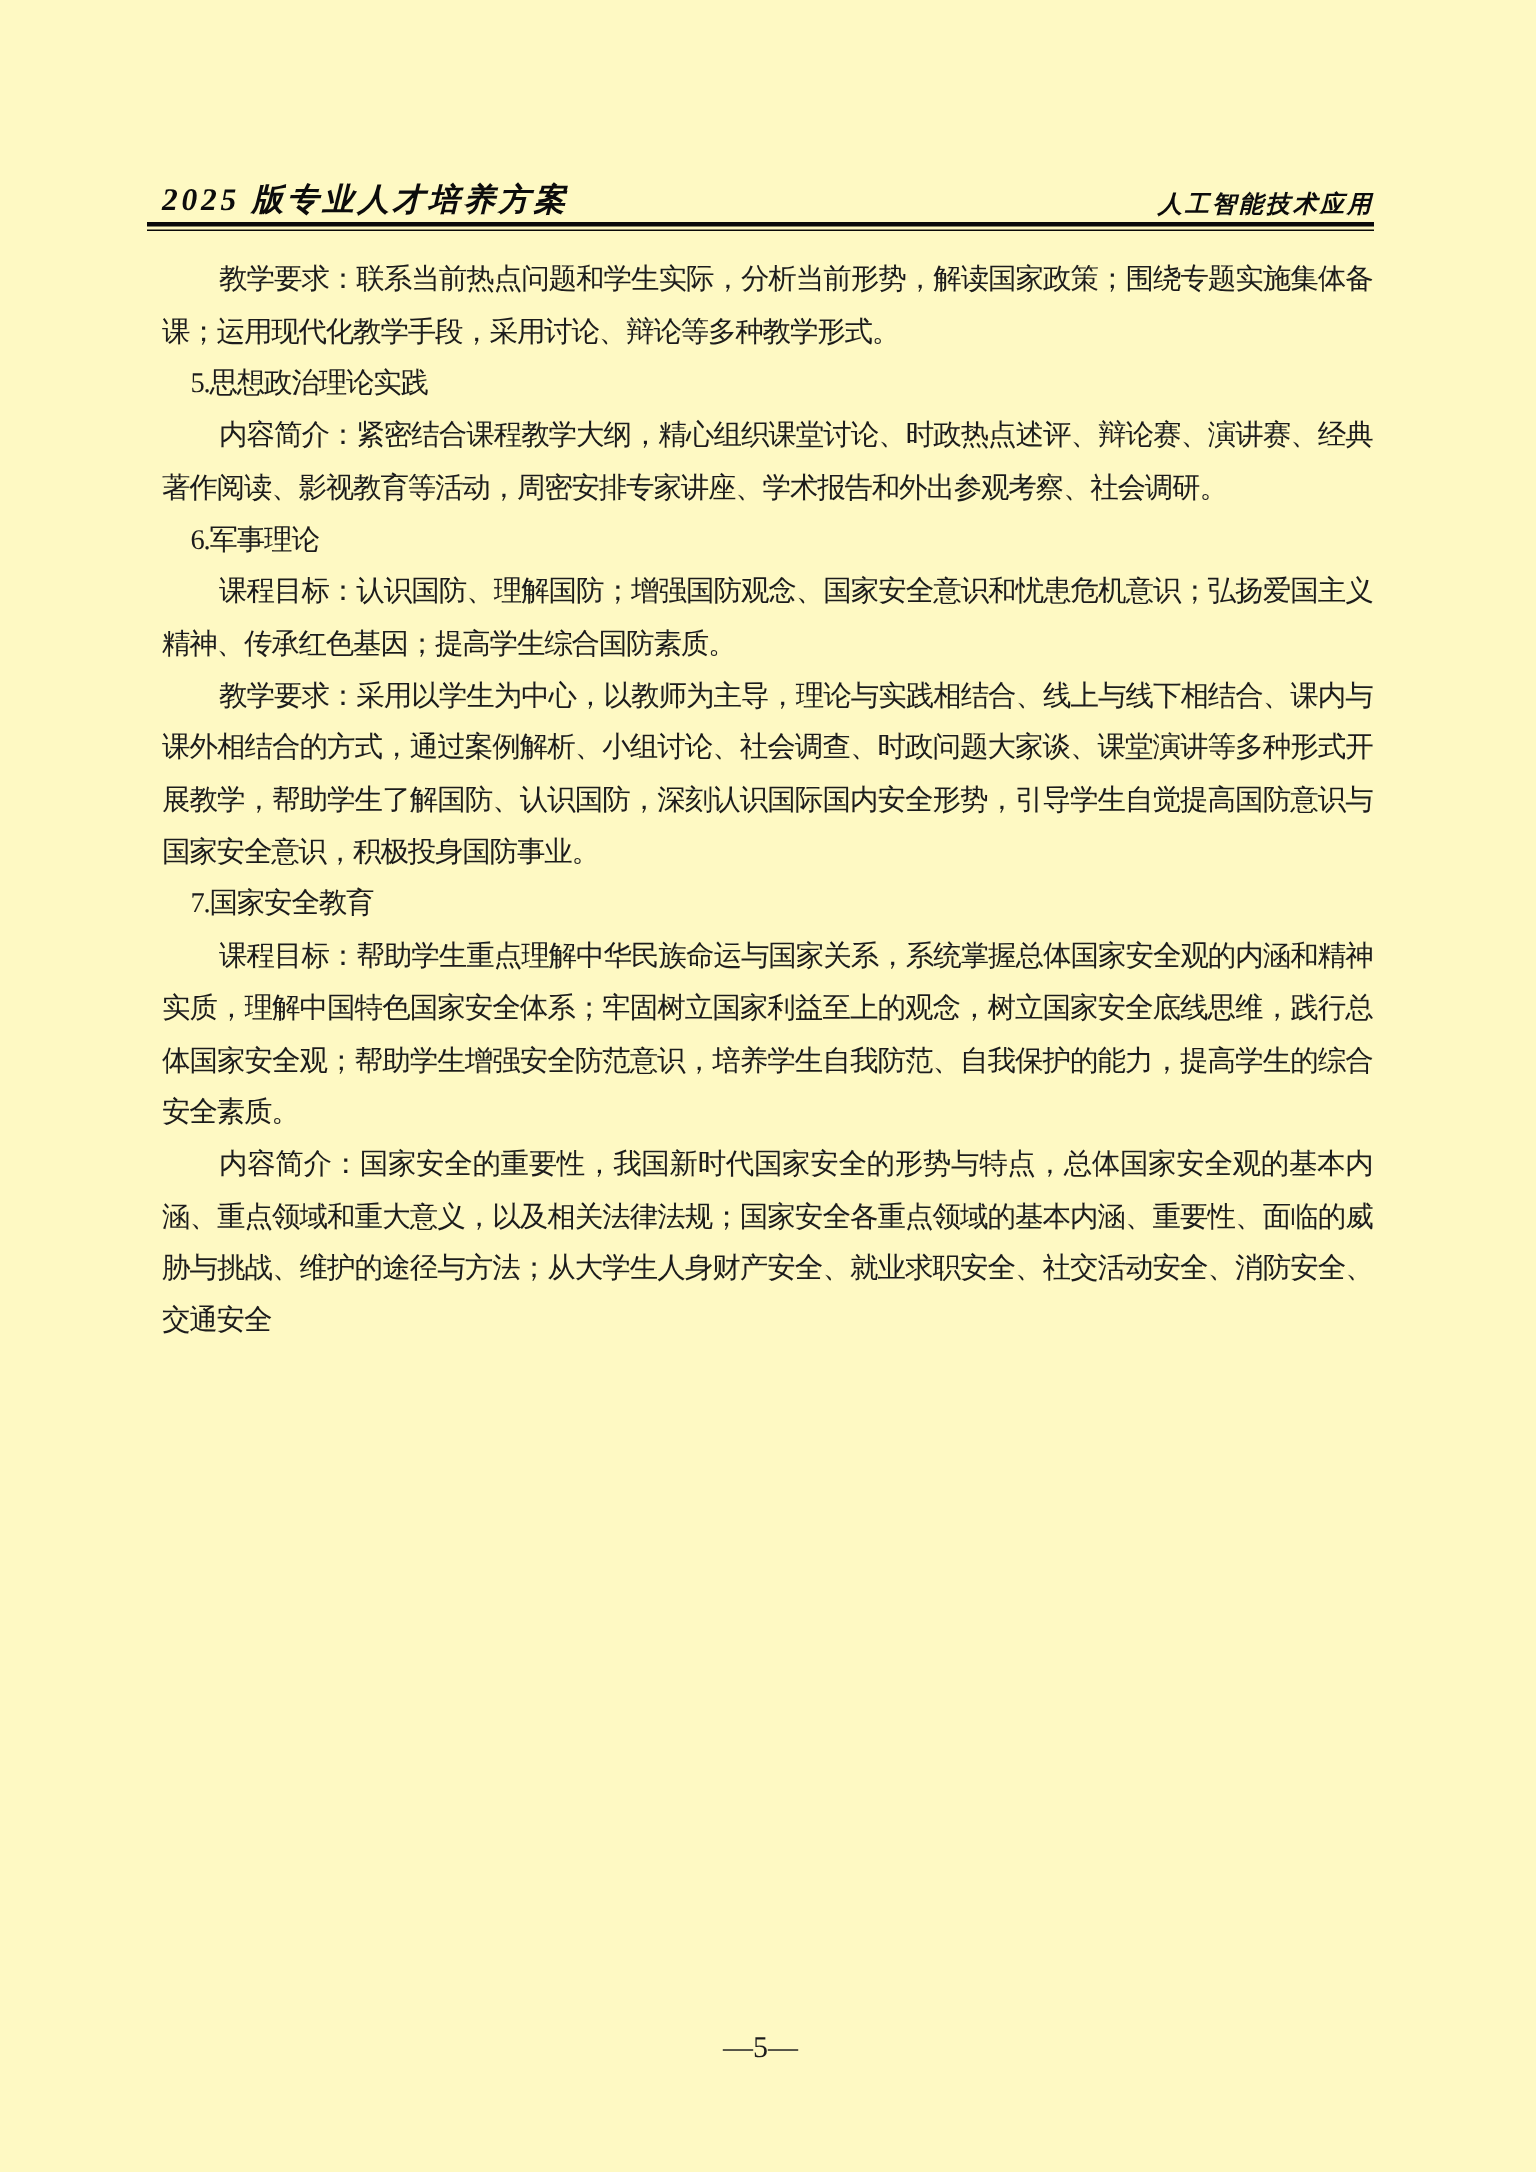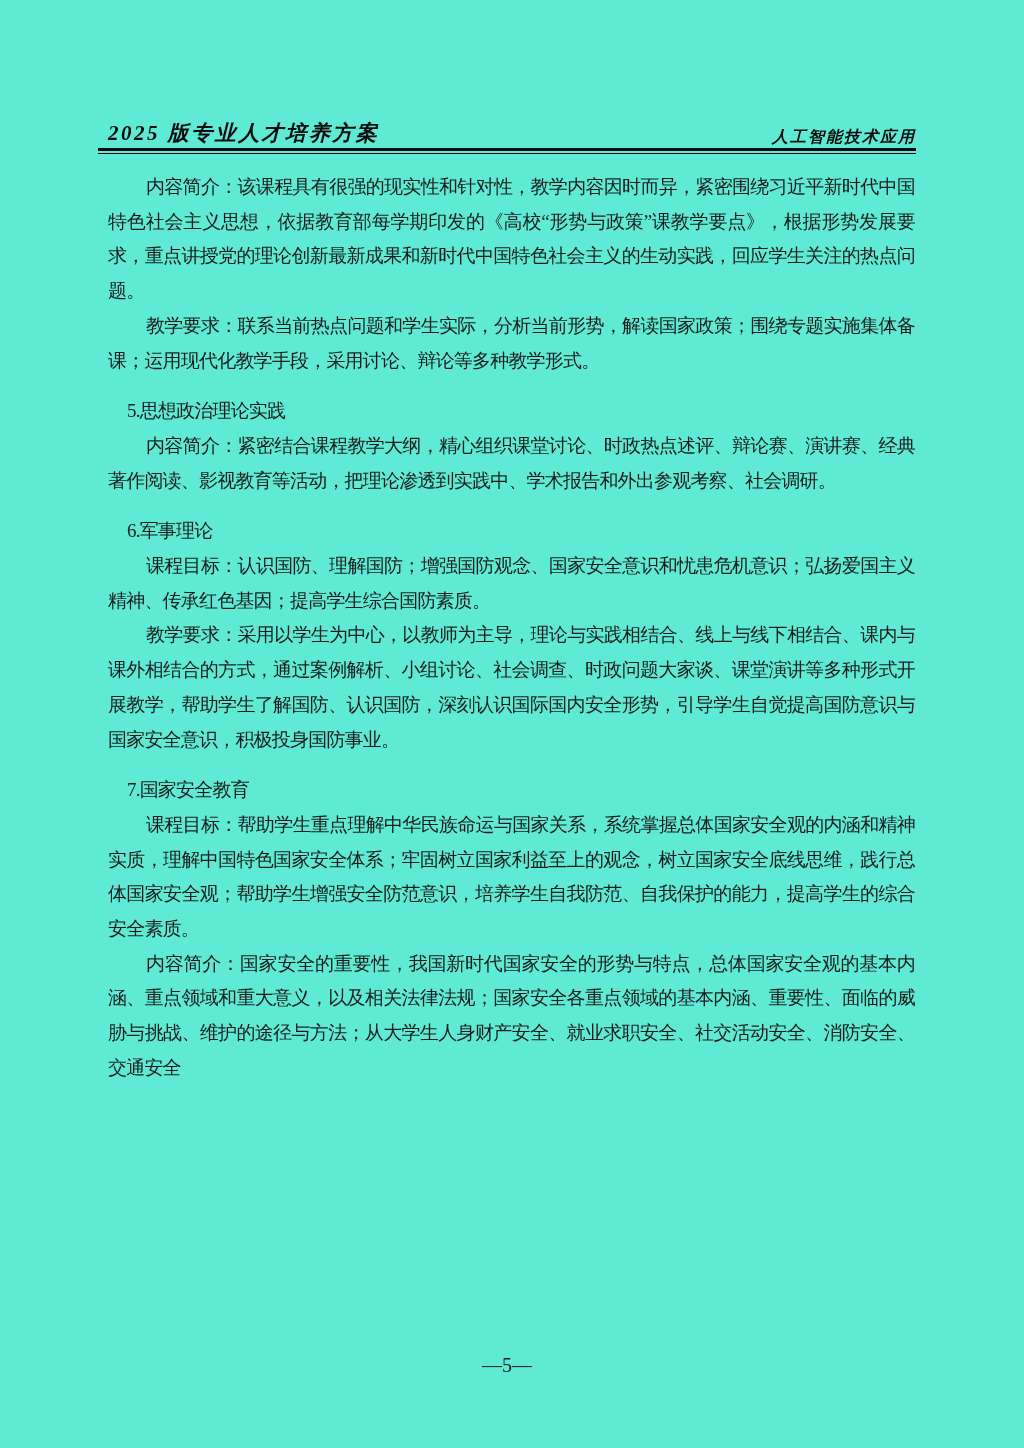--- a/index.html
+++ b/index.html
@@ -1,20 +1,20 @@
 <!DOCTYPE html>
 <html><head>
 <meta charset="utf-8">
 <style>
   html, body { margin: 0; padding: 0; background: #ffffff; }
   .page {
     position: relative;
     width: 1024px;
     height: 1448px;
-    background: #5eead4;
+    background: #fef9c3;
     overflow: hidden;
     font-family: "Liberation Serif", "DejaVu Serif", serif;
     color: #1c1c1c;
   }
 
   
   .page-header {
     position: absolute;
     left: 98px;
     top: 122px;
@@ -47,21 +47,21 @@
     width: 807px;
     font-size: 19px;
     line-height: 34.7px;
     letter-spacing: -0.8px;
     text-align: justify;
     text-justify: inter-ideograph;
     color: #1c1c1c;
   }
   .para { margin: 0; padding: 0; text-indent: 2em; }
   .para.continuation { text-indent: 0; }
-  .para.heading { text-indent: 1em; text-align: left; margin-top: 16px; }
+  .para.heading { text-indent: 1em; text-align: left; }
 
   
   .page-footer {
     position: absolute;
     left: 98px;
     top: 1354px;
     width: 818px;
     text-align: center;
   }
   .page-number {
@@ -77,24 +77,23 @@
 
   <header class="page-header">
     <div class="header-row">
       <span class="header-left">2025 版专业人才培养方案</span>
       <span class="header-right">人工智能技术应用</span>
     </div>
     <div class="header-rule"></div>
   </header>
 
   <main class="content">
-      <p class="para body">内容简介：该课程具有很强的现实性和针对性，教学内容因时而异，紧密围绕习近平新时代中国特色社会主义思想，依据教育部每学期印发的《高校“形势与政策”课教学要点》，根据形势发展要求，重点讲授党的理论创新最新成果和新时代中国特色社会主义的生动实践，回应学生关注的热点问题。</p>
       <p class="para body">教学要求：联系当前热点问题和学生实际，分析当前形势，解读国家政策；围绕专题实施集体备课；运用现代化教学手段，采用讨论、辩论等多种教学形式。</p>
       <p class="para heading">5.思想政治理论实践</p>
-      <p class="para body">内容简介：紧密结合课程教学大纲，精心组织课堂讨论、时政热点述评、辩论赛、演讲赛、经典著作阅读、影视教育等活动，把理论渗透到实践中、学术报告和外出参观考察、社会调研。</p>
+      <p class="para body">内容简介：紧密结合课程教学大纲，精心组织课堂讨论、时政热点述评、辩论赛、演讲赛、经典著作阅读、影视教育等活动，周密安排专家讲座、学术报告和外出参观考察、社会调研。</p>
       <p class="para heading">6.军事理论</p>
       <p class="para body">课程目标：认识国防、理解国防；增强国防观念、国家安全意识和忧患危机意识；弘扬爱国主义精神、传承红色基因；提高学生综合国防素质。</p>
       <p class="para body">教学要求：采用以学生为中心，以教师为主导，理论与实践相结合、线上与线下相结合、课内与课外相结合的方式，通过案例解析、小组讨论、社会调查、时政问题大家谈、课堂演讲等多种形式开展教学，帮助学生了解国防、认识国防，深刻认识国际国内安全形势，引导学生自觉提高国防意识与国家安全意识，积极投身国防事业。</p>
       <p class="para heading">7.国家安全教育</p>
       <p class="para body">课程目标：帮助学生重点理解中华民族命运与国家关系，系统掌握总体国家安全观的内涵和精神实质，理解中国特色国家安全体系；牢固树立国家利益至上的观念，树立国家安全底线思维，践行总体国家安全观；帮助学生增强安全防范意识，培养学生自我防范、自我保护的能力，提高学生的综合安全素质。</p>
       <p class="para body">内容简介：国家安全的重要性，我国新时代国家安全的形势与特点，总体国家安全观的基本内涵、重点领域和重大意义，以及相关法律法规；国家安全各重点领域的基本内涵、重要性、面临的威胁与挑战、维护的途径与方法；从大学生人身财产安全、就业求职安全、社交活动安全、消防安全、交通安全</p>
     </main>
 
   <footer class="page-footer">
     <span class="page-number">—5—</span>

